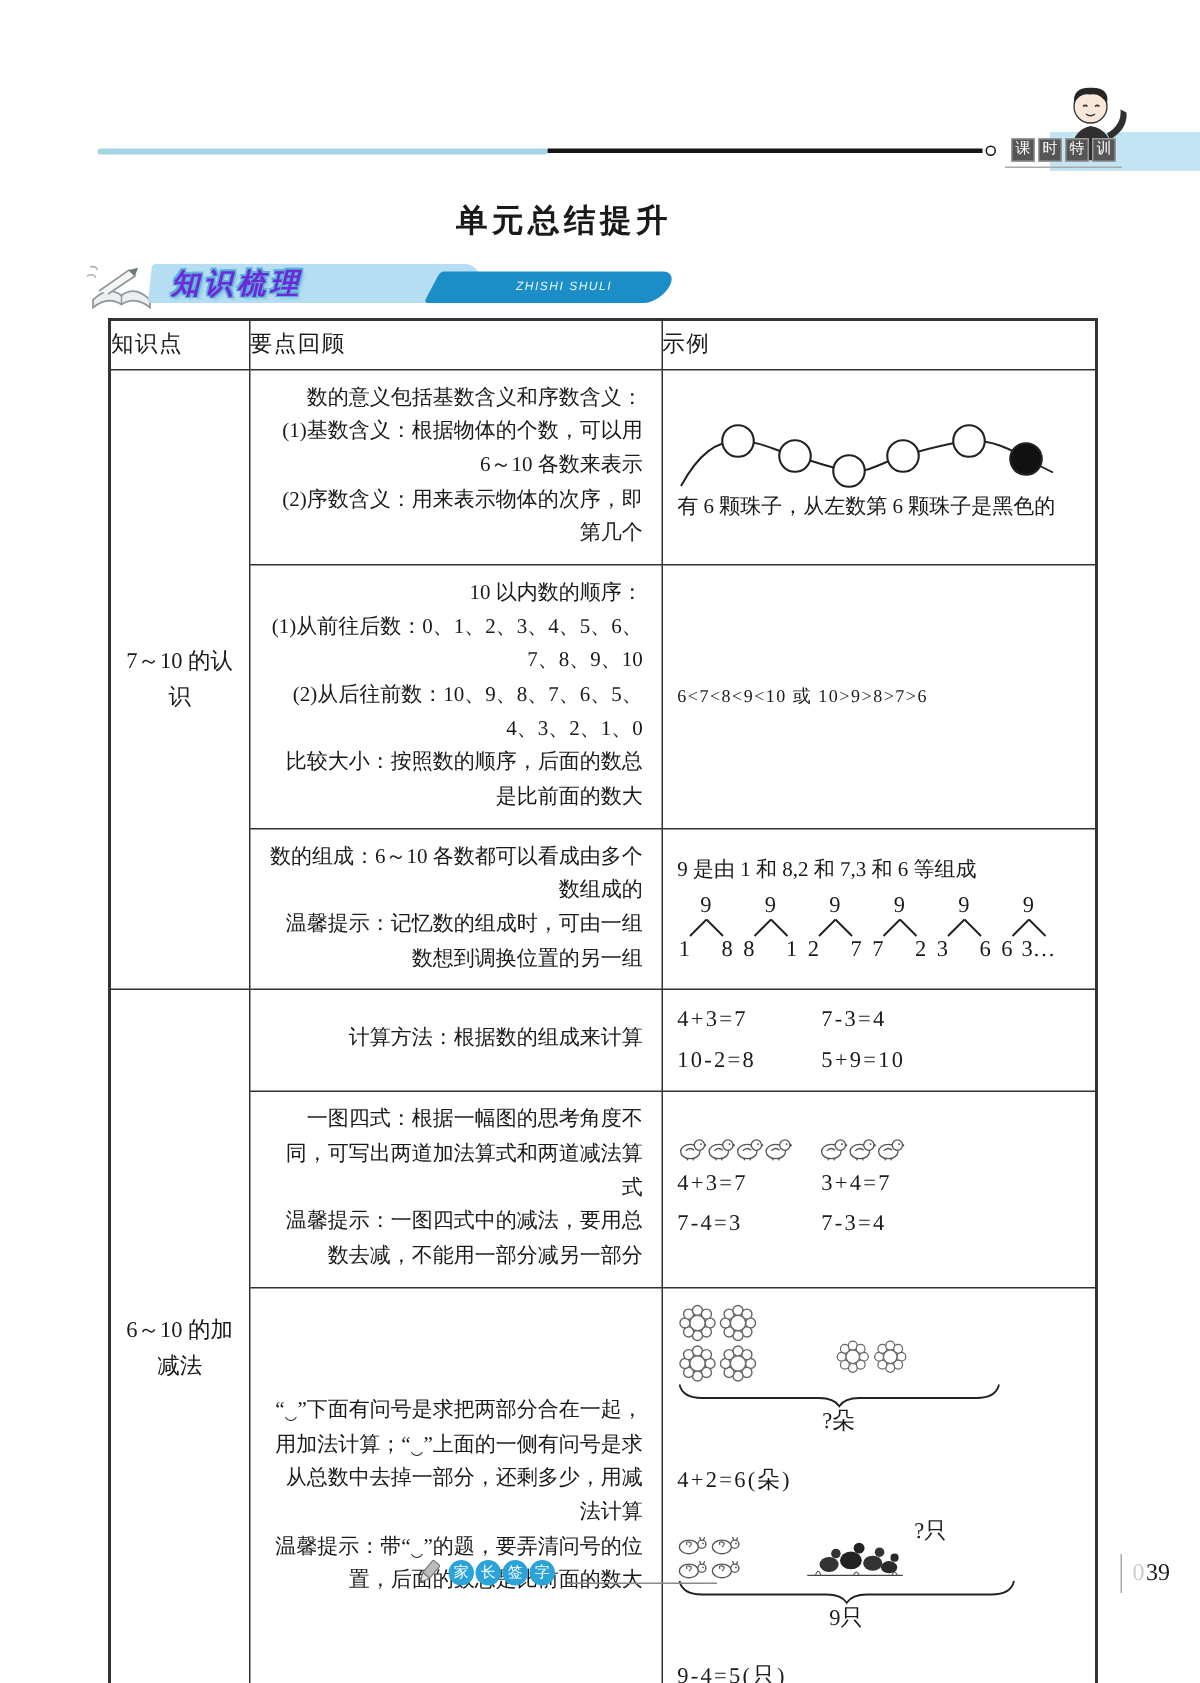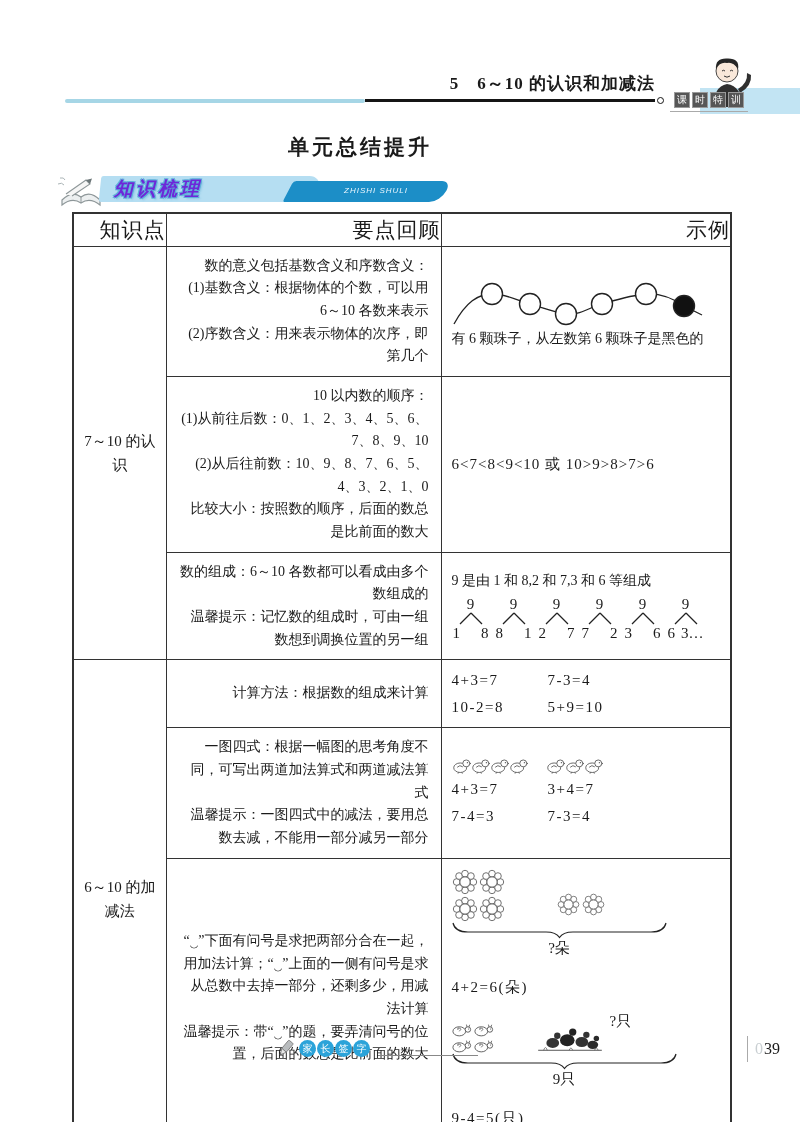--- a/index.html
+++ b/index.html
@@ -14,42 +14,42 @@
   .rule-dark { height:3px; width:290px; background:#151515; }
   .rule-dot { width:7px; height:7px; border:1.5px solid #151515; border-radius:50%; background:#fff; margin-left:2px; }
 
   .corner-bar { position:absolute; top:88px; right:0; width:100px; height:26px; background:#c2e4f3; }
   .corner-boy { position:absolute; top:55px; right:44px; }
   .badge { position:absolute; top:92px; right:56px; display:flex; gap:2px; }
   .badge span { display:block; width:16px; height:16px; background:#565656; border:1px solid #9a9a9a;
       color:#fff; font-family:"Liberation Sans",sans-serif; font-size:10px; line-height:14px; text-align:center; }
   .badge-underline { position:absolute; top:111px; right:52px; width:78px; height:1px; background:#aaa; }
 
-  .page-title { position:absolute; top:133px; left:60px; width:600px; text-align:center;
+  .page-title { position:absolute; top:133px; left:76px; width:600px; text-align:center;
       font-size:21px; font-weight:bold; letter-spacing:3px; }
 
   
   .banner { position:absolute; top:170px; left:56px; width:360px; height:44px; }
   .ribbon-light { position:absolute; left:44px; top:6px; width:220px; height:26px; background:#b5def2;
       border-radius:4px 20px 24px 4px; transform:skewX(-6deg); }
   .ribbon-dark { position:absolute; left:232px; top:11px; width:158px; height:21px; background:#1c8ec7;
       transform:skewX(-28deg); border-radius:3px 10px 12px 3px; }
   .ribbon-label { position:absolute; left:58px; top:6px; font-family:"Liberation Sans",sans-serif;
       font-style:italic; font-weight:bold; font-size:19px; letter-spacing:3px; color:#6d28d9;
       text-shadow:1px 1px 0 #5fb0d9,-1px 1px 0 #5fb0d9,1px -1px 0 #5fb0d9,-1px -1px 0 #5fb0d9,2px 2px 2px #8fc8e4; }
   .ribbon-sub { position:absolute; left:288px; top:16px; font-family:"Liberation Sans",sans-serif;
       font-style:italic; font-size:8px; letter-spacing:1px; color:#eaf6fd; }
   .banner-book { position:absolute; left:0; top:2px; }
 
   
   .ktable-wrap { position:absolute; top:212px; left:72px; }
   table.ktable { border-collapse:collapse; table-layout:fixed; width:658px; }
   .ktable th, .ktable td { border:1px solid #333; vertical-align:middle; }
   .ktable { border:2px solid #333; }
-  .ktable th { height:33px; font-weight:normal; font-size:21px; letter-spacing:1px; text-align:right; }
+  .ktable th { height:33px; font-weight:normal; font-size:15px; letter-spacing:1px; text-align:left; }
   td.topic { text-align:center; font-size:15px; line-height:1.6; padding:4px 6px; }
   td.review { padding:8px 12px; font-size:14px; line-height:1.62;text-align:right; }
   td.example { padding:8px 10px; font-size:14px; line-height:1.6; }
   .pre { white-space:pre-line; }
   .tip-label { font-weight:normal; }
   .eq-grid { display:grid; grid-template-columns:96px auto; row-gap:3px; font-size:15px; letter-spacing:1.5px; }
   .eq-grid.wide { grid-template-columns:128px auto; }
   .caption { margin-top:2px; }
 
   
@@ -121,21 +121,20 @@
       <path d="M8,10 q3.2,-2.6 0.6,-3.6 q-3.2,-0.9 -2.1,2.1" stroke="#555" stroke-width="0.9" fill="none"></path>
       <circle cx="17.5" cy="8" r="3" fill="#fff" stroke="#555" stroke-width="1"></circle>
       <path d="M16.5,5.2 l-0.6,-2.6 M18.6,5.2 l0.9,-2.4" stroke="#555" stroke-width="0.9"></path>
       <circle cx="18.3" cy="7.4" r="0.6" fill="#444"></circle>
     </symbol>
   </defs>
 </svg>
 
 <div class="page">
 
-  <div class="chapter-title">5　6～10 的认识和加减法</div>
   <div class="head-rule">
     <span class="rule-light"></span>
     <span class="rule-dark"></span>
     <span class="rule-dot"></span>
   </div>
   <div class="corner-bar"></div>
   <svg class="corner-boy" width="58" height="52" viewBox="0 0 58 52">
     <path d="M16,52 Q15,32 29,29 Q44,31 44,52 Z" fill="#303030"></path>
     <path d="M40,34 Q50,28 49,18 L53,20 Q54,31 42,38 Z" fill="#303030"></path>
     <circle cx="29" cy="16" r="11" fill="#f9e8da" stroke="#333" stroke-width="0.9"></circle>
@@ -207,21 +206,21 @@
       </tr>
 
       <tr style="height:120px">
         <td class="review">
               <div class="pre">10 以内数的顺序：
 (1)从前往后数：0、1、2、3、4、5、6、7、8、9、10
 (2)从后往前数：10、9、8、7、6、5、4、3、2、1、0
 比较大小：按照数的顺序，后面的数总是比前面的数大</div>
             </td>
         <td class="example">
-              <div style="font-size:15px; letter-spacing:1px;">6&lt;7&lt;8&lt;9&lt;10 或 10&gt;9&gt;8&gt;7&gt;6</div>
+              <div style="font-size:12px; letter-spacing:1px;">6&lt;7&lt;8&lt;9&lt;10 或 10&gt;9&gt;8&gt;7&gt;6</div>
             </td>
       </tr>
 
       <tr style="height:102px">
         <td class="review">
           <div>数的组成：6～10 各数都可以看成由多个数组成的</div>
           <div><span class="tip-label">温馨提示：</span><span>记忆数的组成时，可由一组数想到调换位置的另一组</span></div>
         </td>
         <td class="example">
           <div>9 是由 1 和 8,2 和 7,3 和 6 等组成</div>

